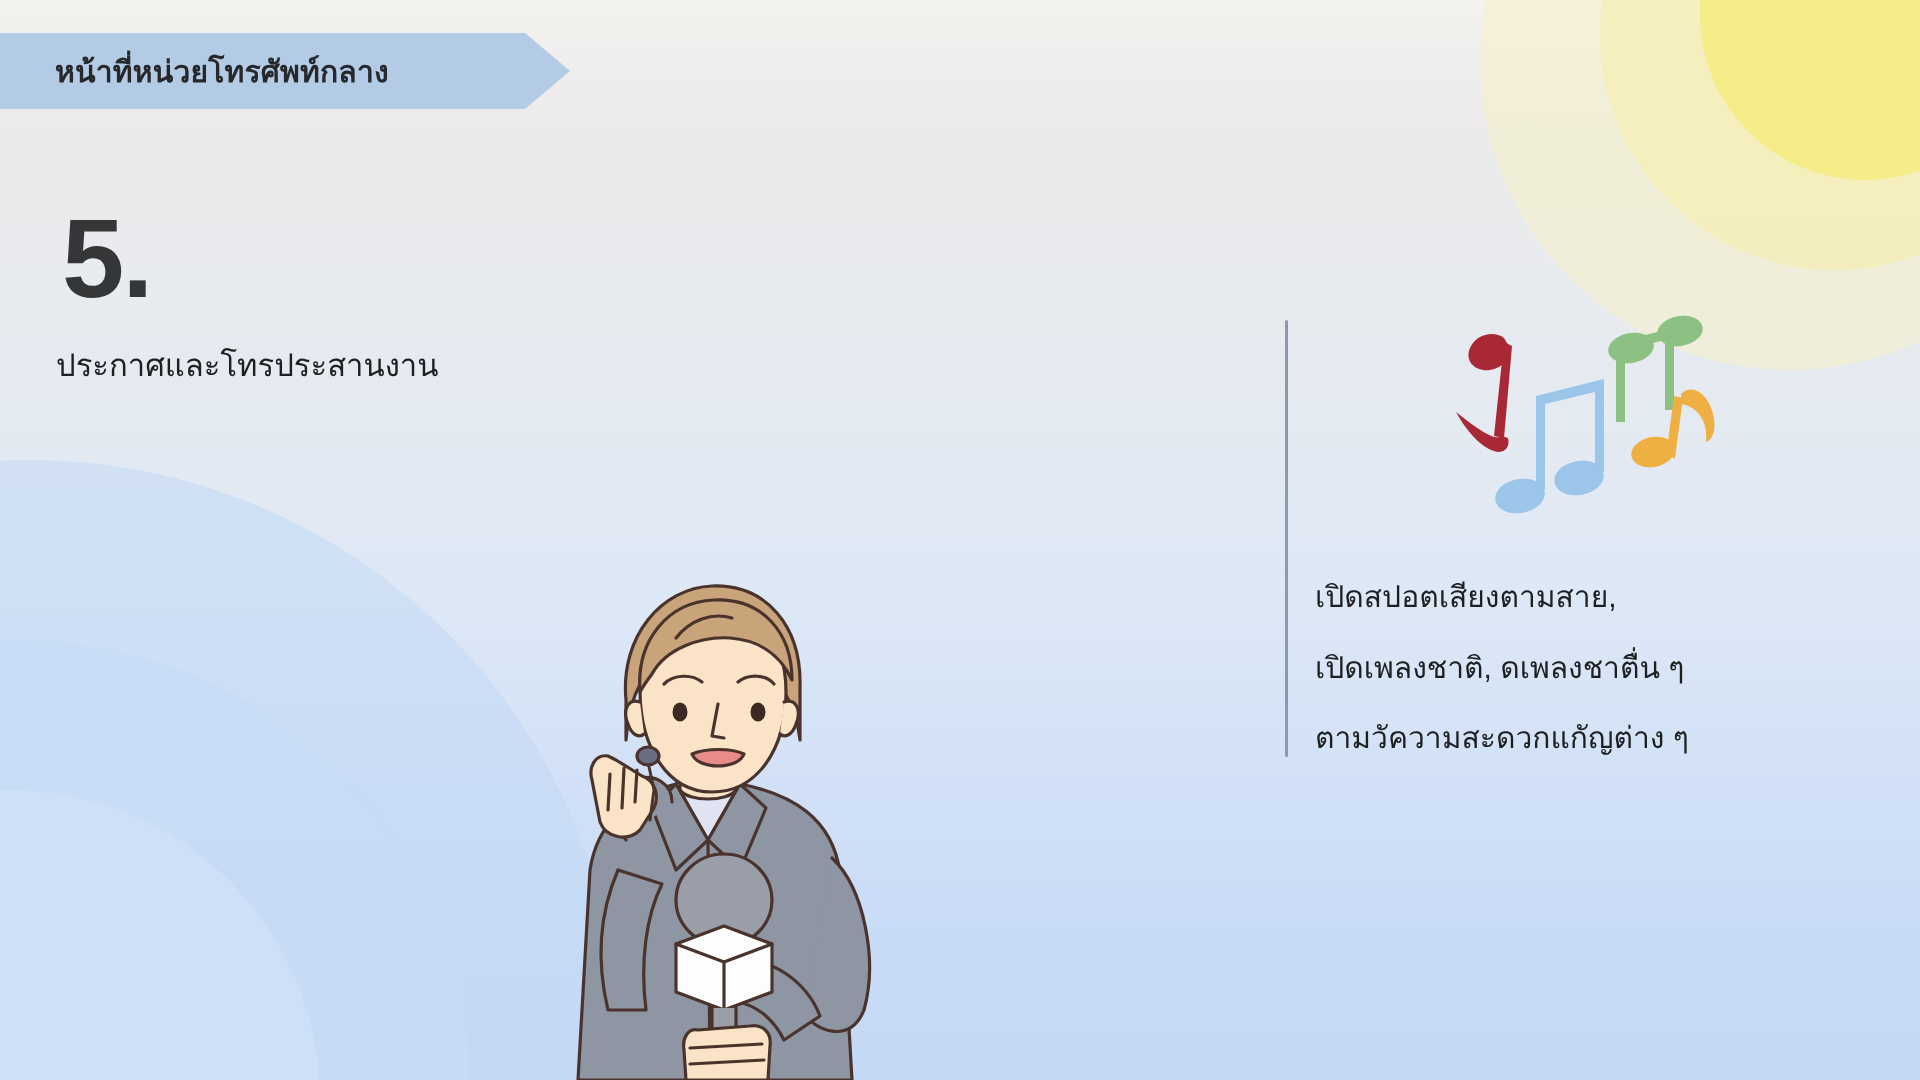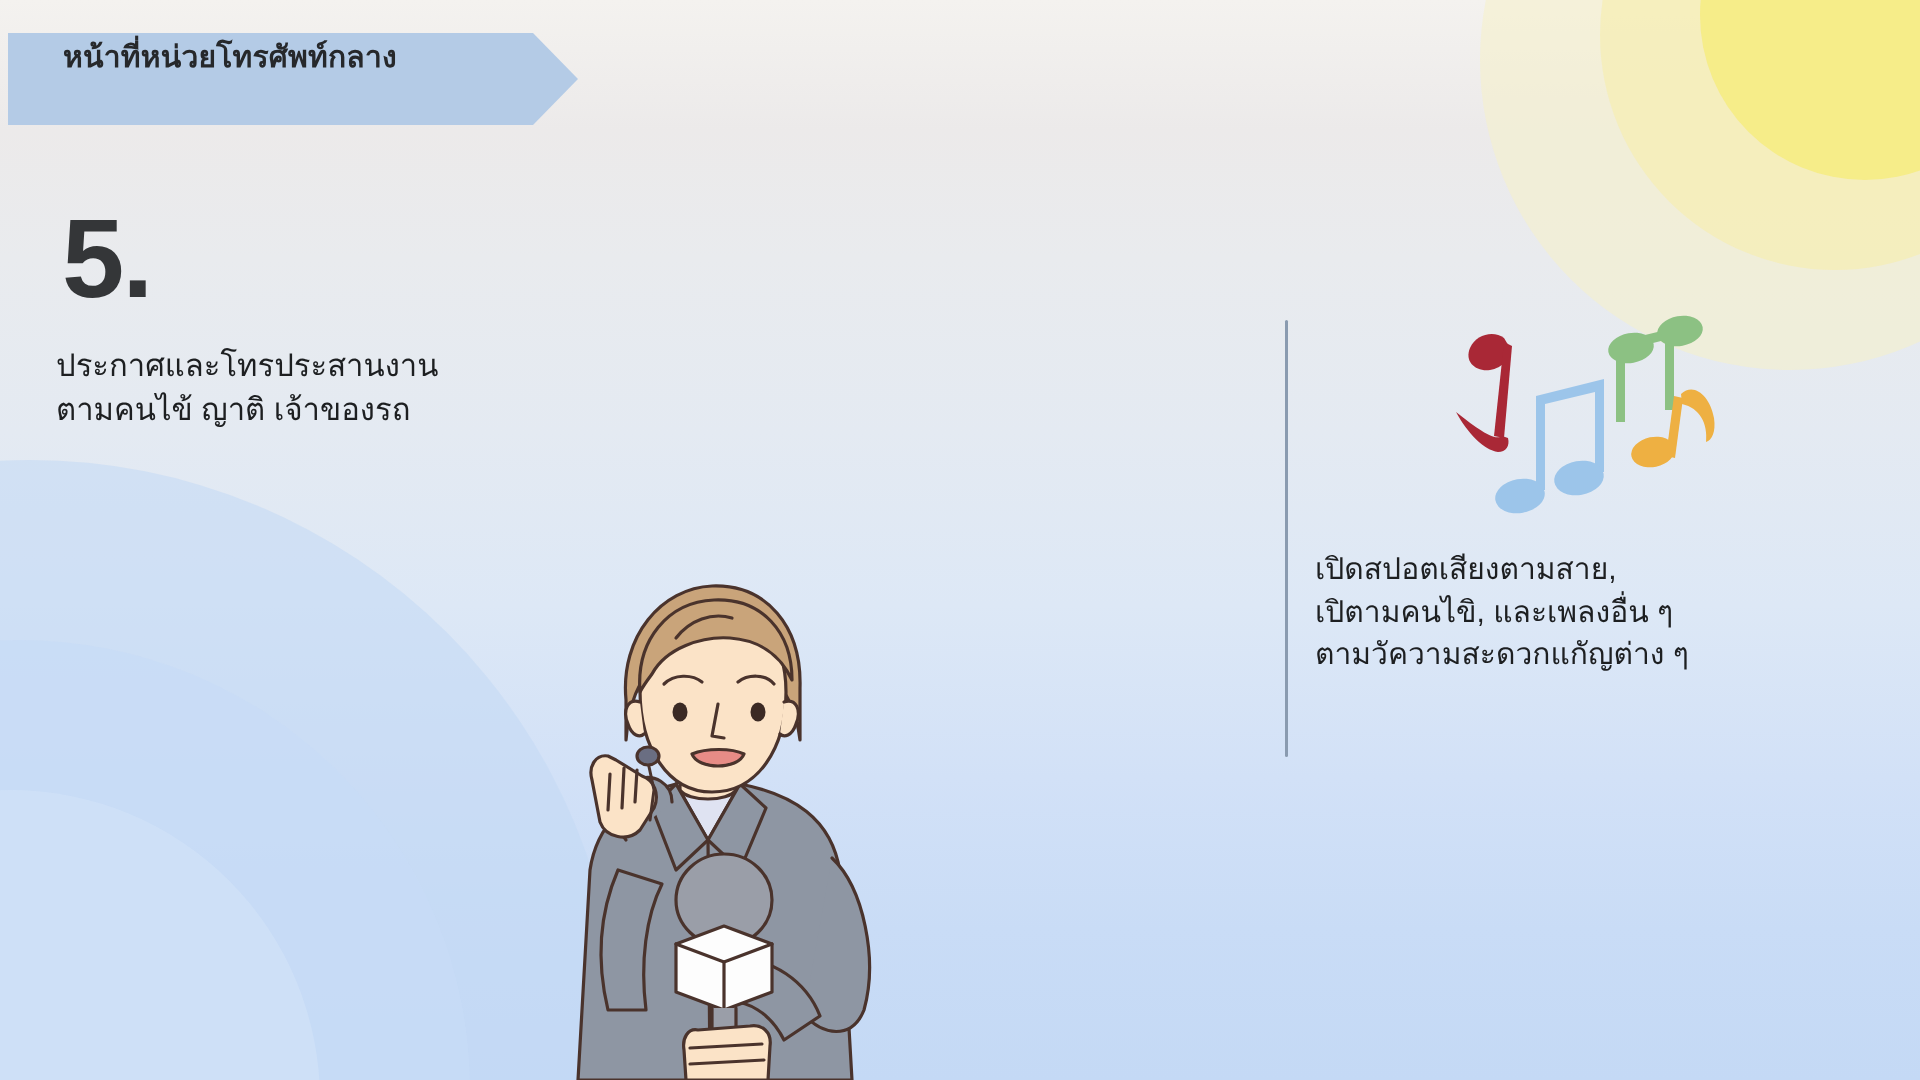--- a/index.html
+++ b/index.html
@@ -72,27 +72,28 @@
   .arc-c {
     width: 620px; height: 620px;
     left: -300px; bottom: -330px;
     background: #cfe1f8;
     opacity: .8;
   }
 
   
   #banner {
     position: absolute;
-    left: 8px;
+    left: 0;
     top: 33px;
     width: 570px;
-    height: 92px;
+    height: 76px;
     background: #b4cbe6;
     clip-path: polygon(0 0, 525px 0, 570px 50%, 525px 100%, 0 100%);
     display: flex;
+    align-items: center;
   }
   #banner-text {
     margin-left: 55px;
     font-size: 30px;
     font-weight: bold;
     color: #26282b;
     letter-spacing: .2px;
     white-space: nowrap;
   }
 
@@ -145,21 +146,21 @@
   
   #right-text {
     position: absolute;
     left: 1315px;
     top: 548px;
     color: #1d1f21;
     font-size: 30px;
     line-height: 1.42;
     white-space: nowrap;
   }
-  #right-text .r-line { display: block; }
+  #right-text .r-line { display: block; margin-top: 28px; }
 
   
   #person {
     position: absolute;
     left: 440px;
     top: 540px;
     width: 560px;
     height: 540px;
   }
 </style>
@@ -178,21 +179,20 @@
 
   <div id="banner">
     <span id="banner-text">หน้าที่หน่วยโทรศัพท์กลาง</span>
   </div>
 
   <div id="number">5.</div>
 
   <div id="left-text">
     <div>
       <span class="col-line">ประกาศและโทรประสานงาน</span>
-      <span class="col-line">ตามคนไข้  ญาติ  เจ้าของรถ</span>
     </div>
     <div>
     </div>
   </div>
 
   <div id="divider"></div>
 
   <div id="music-notes">
     <svg viewBox="0 0 310 230" width="310" height="230" xmlns="http://www.w3.org/2000/svg">
 
@@ -217,21 +217,21 @@
       <g>
         <path d="M242 96 L234 156 L243 158 L251 98 Z" fill="#eeb042"></path>
         <path d="M249 94 C262 82 278 96 282 118 C284 132 280 140 274 142 C276 124 268 108 250 104 Z" fill="#eeb042"></path>
         <ellipse cx="221" cy="152" rx="22" ry="15" fill="#eeb042" transform="rotate(-12 221 152)"></ellipse>
       </g>
     </svg>
   </div>
 
   <div id="right-text">
     <span class="r-line">เปิดสปอตเสียงตามสาย,</span>
-    <span class="r-line">เปิตามคนไขิ, และเพลงอื่น ๆ</span>
+    <span class="r-line">เปิดเพลงชาติ, ดเพลงชาตื่น ๆ</span>
     <span class="r-line">ตามวัความสะดวกแกัญต่าง ๆ</span>
   </div>
 
   <div id="person">
     <svg viewBox="0 0 560 540" width="560" height="540" xmlns="http://www.w3.org/2000/svg">
       <defs>
         <clipPath id="cut">
           <rect x="0" y="0" width="560" height="540"></rect>
         </clipPath>
       </defs>

